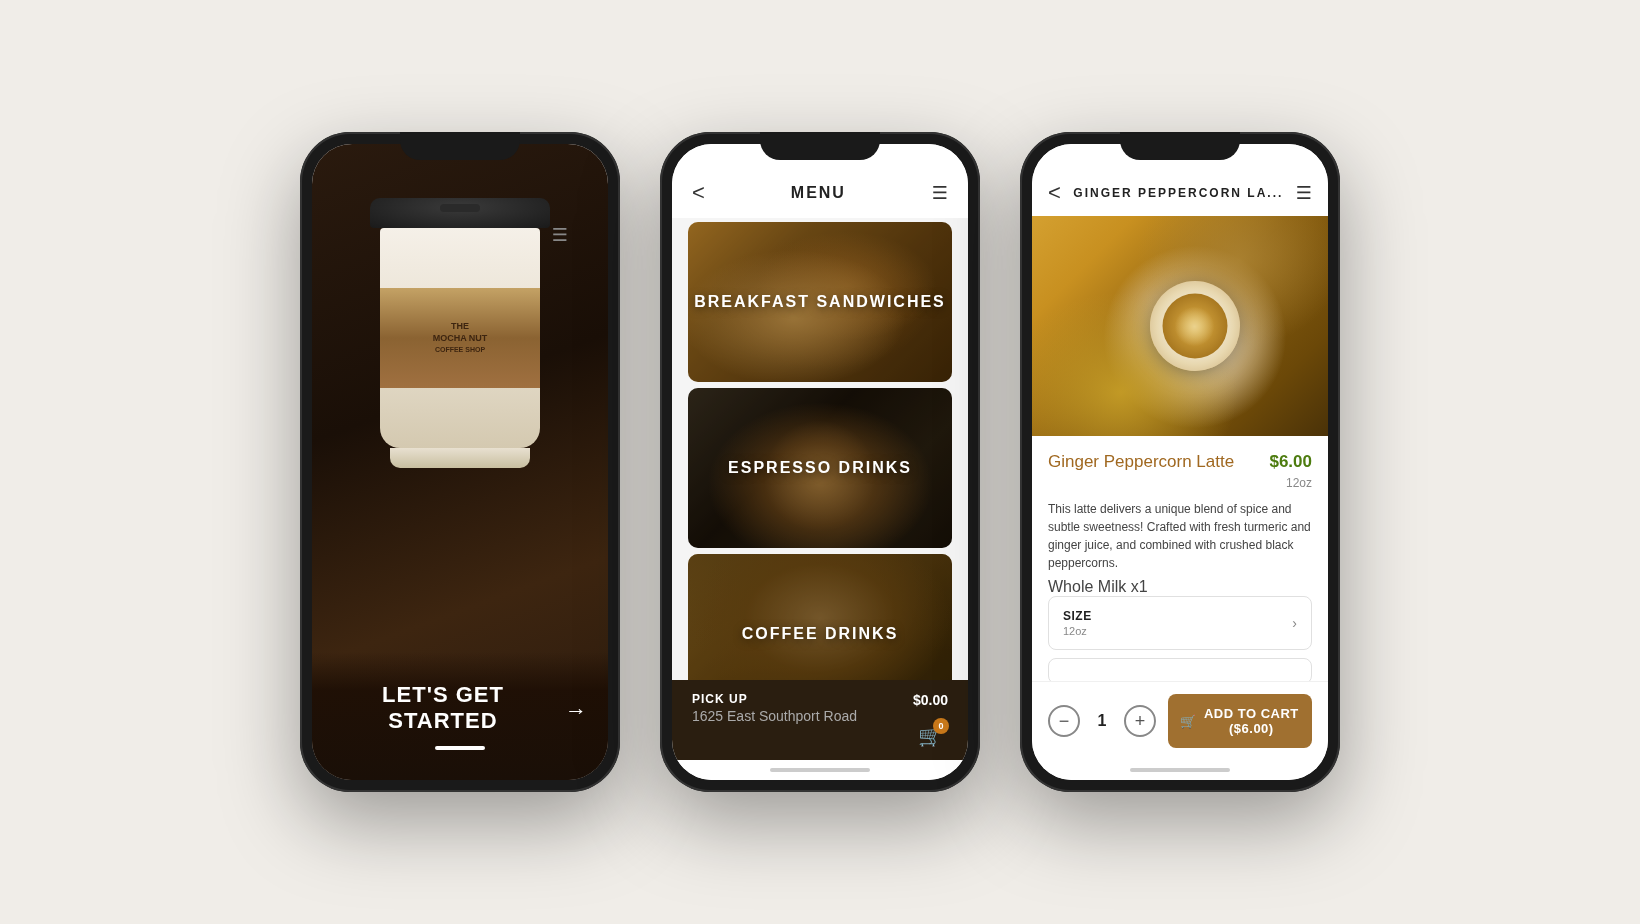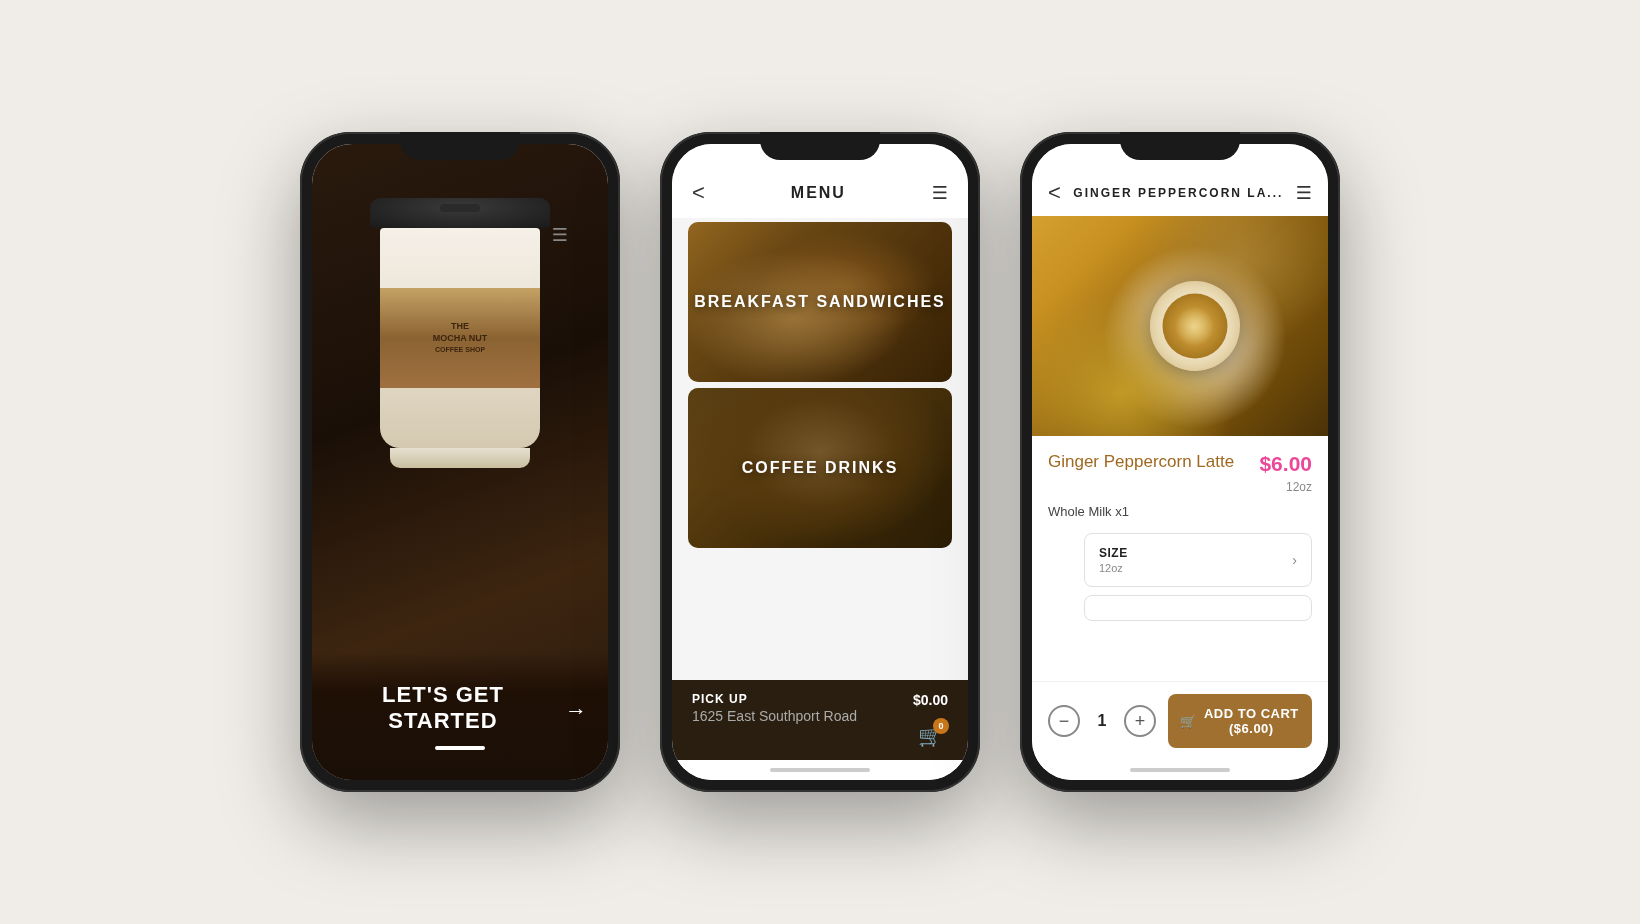--- a/index.html
+++ b/index.html
@@ -340,51 +340,49 @@
       justify-content: space-between;
       align-items: flex-start;
       margin-bottom: 4px;
     }
     .product-name {
       font-size: 17px;
       font-weight: 400;
       color: #a06820;
     }
     .product-price {
-      font-size: 21px;
+      font-size: 17px;
       font-weight: 800;
-      color: #ec4899;
+      color: #4d7c0f;
     }
     .product-size-label {
       font-size: 12px;
       color: #888;
       text-align: right;
       margin-bottom: 10px;
     }
     .product-desc {
       font-size: 12px;
       color: #444;
       line-height: 1.5;
       margin-bottom: 6px;
     }
     .product-modifier {
-      font-size: 13px;
+      font-size: 16px;
       color: #444;
-      margin-bottom: 14px;
     }
     .option-row {
       border: 1px solid #e0e0e0;
       border-radius: 8px;
       padding: 12px 14px;
       margin-bottom: 8px;
       display: flex;
       justify-content: space-between;
       align-items: center;
       cursor: pointer;
-      margin-left: 36px;
     }
     .option-row-title {
       font-size: 12px;
       font-weight: 700;
       color: #222;
       letter-spacing: 0.5px;
     }
     .option-row-sub {
       font-size: 11px;
       color: #888;
@@ -503,20 +501,28 @@
 
         <div class="menu-item">
           <div class="menu-item-bg menu-bg-1">
             <div class="food-visual-sandwich"></div>
           </div>
           <div class="menu-item-overlay">
             <span class="menu-item-label">BREAKFAST SANDWICHES</span>
           </div>
         </div>
 
+        <div class="menu-item">
+          <div class="menu-item-bg menu-bg-2">
+            <div class="food-visual-espresso"></div>
+          </div>
+          <div class="menu-item-overlay">
+            <span class="menu-item-label">ESPRESSO DRINKS</span>
+          </div>
+        </div>
 
         <div class="menu-item">
           <div class="menu-item-bg menu-bg-3">
             <div class="food-visual-coffee"></div>
           </div>
           <div class="menu-item-overlay">
             <span class="menu-item-label">COFFEE DRINKS</span>
           </div>
         </div>
 
@@ -564,20 +570,21 @@
           </div>
         </div>
       </div>
 
       <div class="product-content">
         <div class="product-name-row">
           <span class="product-name">Ginger Peppercorn Latte</span>
           <span class="product-price">$6.00</span>
         </div>
         <div class="product-size-label">12oz</div>
+        <div class="product-desc">This latte delivers a unique blend of spice and subtle sweetness! Crafted with fresh turmeric and ginger juice, and combined with crushed black peppercorns.</div>
         <div class="product-modifier">Whole Milk x1</div>
 
         <div class="option-row">
           <div>
             <div class="option-row-title">SIZE</div>
             <div class="option-row-sub">12oz</div>
           </div>
           <span class="option-chevron">›</span>
         </div>
 

